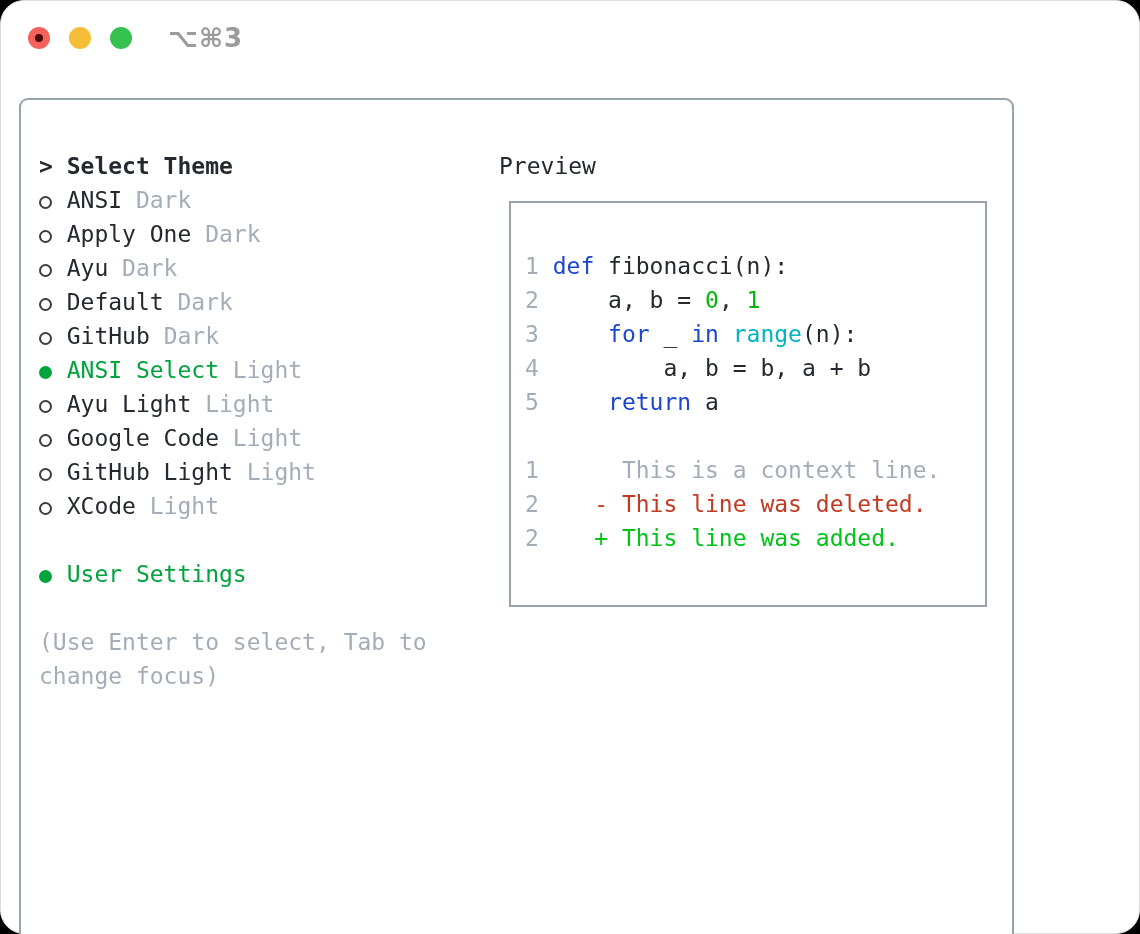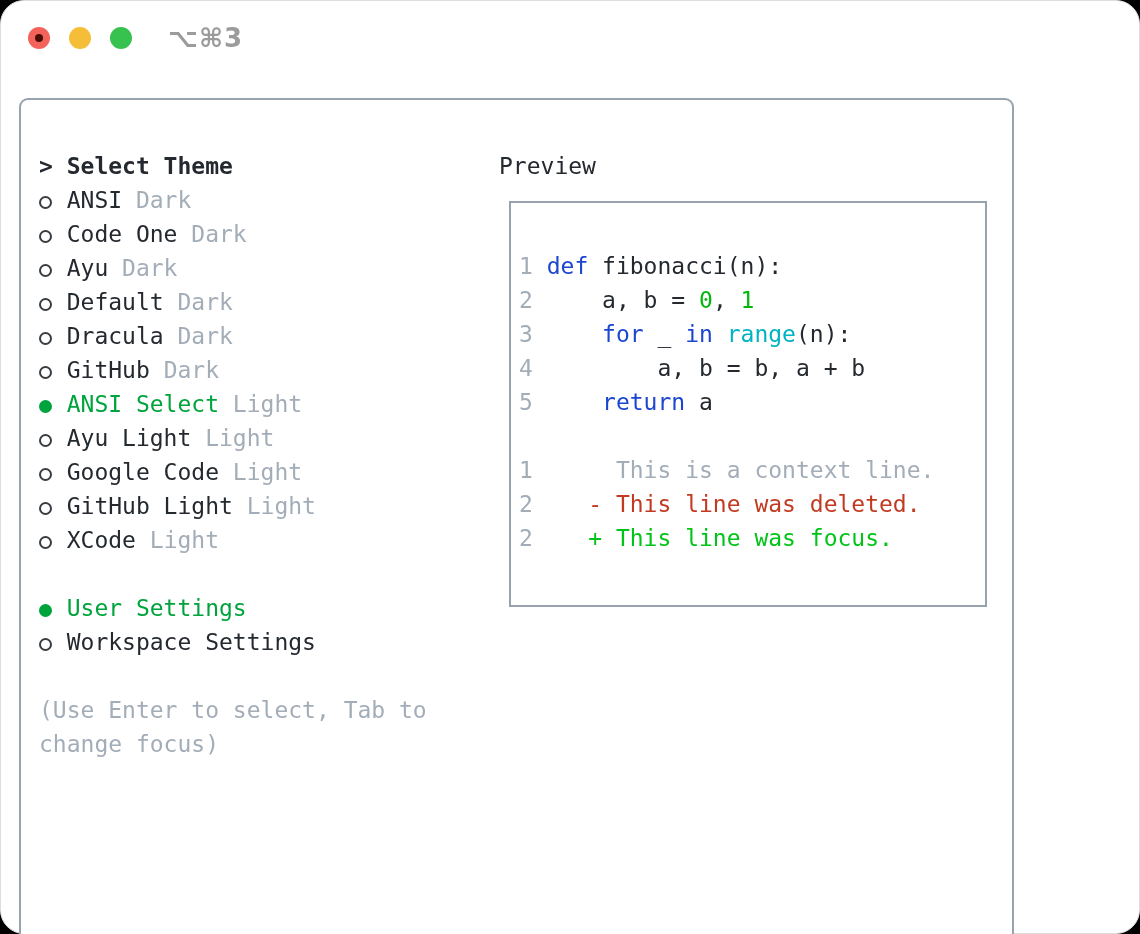--- a/index.html
+++ b/index.html
@@ -33,21 +33,21 @@
   .prompt{font-weight:bold;color:var(--fg)}
   .circle{display:inline-block;width:13px;height:13px;border-radius:50%;
     border:2px solid #383D42;vertical-align:-1px}
   .circle.filled{background:var(--selection-green);border-color:var(--selection-green)}
   .variant{color:var(--muted)}
   .sel-name{color:var(--selection-green)}
   .help{color:var(--muted)}
   
   .preview-title{position:absolute;left:478px;top:49px;font-size:23px;line-height:34px;font-weight:normal}
   .preview-box{position:absolute;left:488px;top:101px;width:478px;height:406px;
-    border:2px solid var(--border);background:#fff;padding:46px 0 0 8px;overflow:hidden}
+    border:2px solid var(--border);background:#fff;padding:46px 0 0 14px;overflow:hidden}
   .cline{height:34px;line-height:34px;white-space:pre;font-size:23px}
   .gutter{display:inline-block;width:27.7px;color:var(--muted)}
   .c-fg{color:var(--fg)} .c-blue{color:var(--keyword-blue)} .c-cyan{color:var(--builtin-cyan)}
   .c-num{color:var(--literal-green)} .c-muted{color:var(--muted)}
   .c-red{color:var(--deleted-red)} .c-added{color:var(--added-green)}
 </style>
 </head>
 <body>
 
 <div class="window">
@@ -61,56 +61,54 @@
     <span class="window-title">⌥⌘3</span>
   </div>
 
   <div class="content-box">
 
     <div class="left-col">
       <div class="row"><span class="marker prompt">&gt;</span><span class="bold">Select Theme</span></div>
 
       <div id="theme-list">
           <div class="row"><span class="marker"><span class="circle"></span></span><span>ANSI</span><span class="variant"> Dark</span></div>
-          <div class="row"><span class="marker"><span class="circle"></span></span><span>Code One</span><span class="variant"> Dark</span></div>
+          <div class="row"><span class="marker"><span class="circle"></span></span><span>Apply One</span><span class="variant"> Dark</span></div>
           <div class="row"><span class="marker"><span class="circle"></span></span><span>Ayu</span><span class="variant"> Dark</span></div>
           <div class="row"><span class="marker"><span class="circle"></span></span><span>Default</span><span class="variant"> Dark</span></div>
-          <div class="row"><span class="marker"><span class="circle"></span></span><span>Dracula</span><span class="variant"> Dark</span></div>
           <div class="row"><span class="marker"><span class="circle"></span></span><span>GitHub</span><span class="variant"> Dark</span></div>
           <div class="row"><span class="marker"><span class="circle filled"></span></span><span class="sel-name">ANSI Select</span><span class="variant"> Light</span></div>
           <div class="row"><span class="marker"><span class="circle"></span></span><span>Ayu Light</span><span class="variant"> Light</span></div>
           <div class="row"><span class="marker"><span class="circle"></span></span><span>Google Code</span><span class="variant"> Light</span></div>
           <div class="row"><span class="marker"><span class="circle"></span></span><span>GitHub Light</span><span class="variant"> Light</span></div>
           <div class="row"><span class="marker"><span class="circle"></span></span><span>XCode</span><span class="variant"> Light</span></div>
         </div>
 
       <div class="row"></div>
 
 
       <div id="apply-list">
           <div class="row"><span class="marker"><span class="circle filled"></span></span><span class="sel-name">User Settings</span></div>
-          <div class="row"><span class="marker"><span class="circle"></span></span><span>Workspace Settings</span></div>
         </div>
 
       <div class="row"></div>
 
       <div class="row help">(Use Enter to select, Tab to</div>
       <div class="row help">change focus)</div>
     </div>
 
     <div class="preview-title">Preview</div>
 
     <div class="preview-box">
       <div id="code-lines">
           <div class="cline"><span class="gutter">1</span><span class="c-blue">def</span><span class="c-fg"> fibonacci(n):</span></div>
           <div class="cline"><span class="gutter">2</span><span class="c-fg">    a, b = </span><span class="c-num">0</span><span class="c-fg">, </span><span class="c-num">1</span></div>
           <div class="cline"><span class="gutter">3</span><span class="c-fg">    </span><span class="c-blue">for</span><span class="c-fg"> _ </span><span class="c-blue">in</span><span class="c-fg"> </span><span class="c-cyan">range</span><span class="c-fg">(n):</span></div>
           <div class="cline"><span class="gutter">4</span><span class="c-fg">        a, b = b, a + b</span></div>
           <div class="cline"><span class="gutter">5</span><span class="c-fg">    </span><span class="c-blue">return</span><span class="c-fg"> a</span></div>
           <div class="cline"><span class="gutter"></span></div>
           <div class="cline"><span class="gutter">1</span><span class="c-muted">     This is a context line.</span></div>
           <div class="cline"><span class="gutter">2</span><span class="c-red">   - This line was deleted.</span></div>
-          <div class="cline"><span class="gutter">2</span><span class="c-added">   + This line was focus.</span></div>
+          <div class="cline"><span class="gutter">2</span><span class="c-added">   + This line was added.</span></div>
         </div>
     </div>
 
   </div>
 </div>
 
 </body></html>

